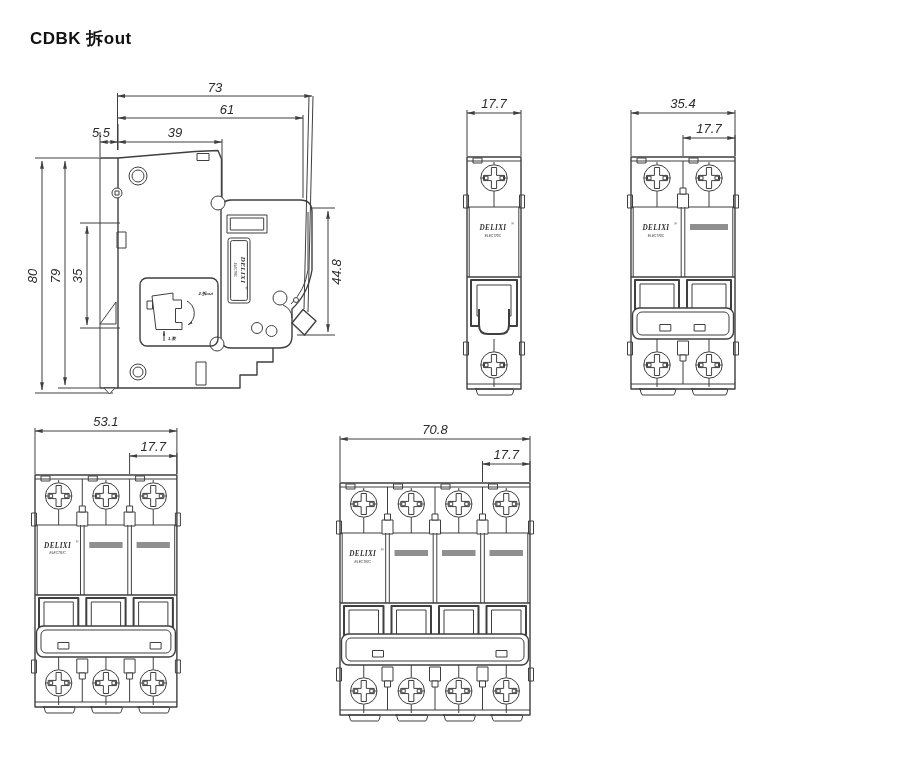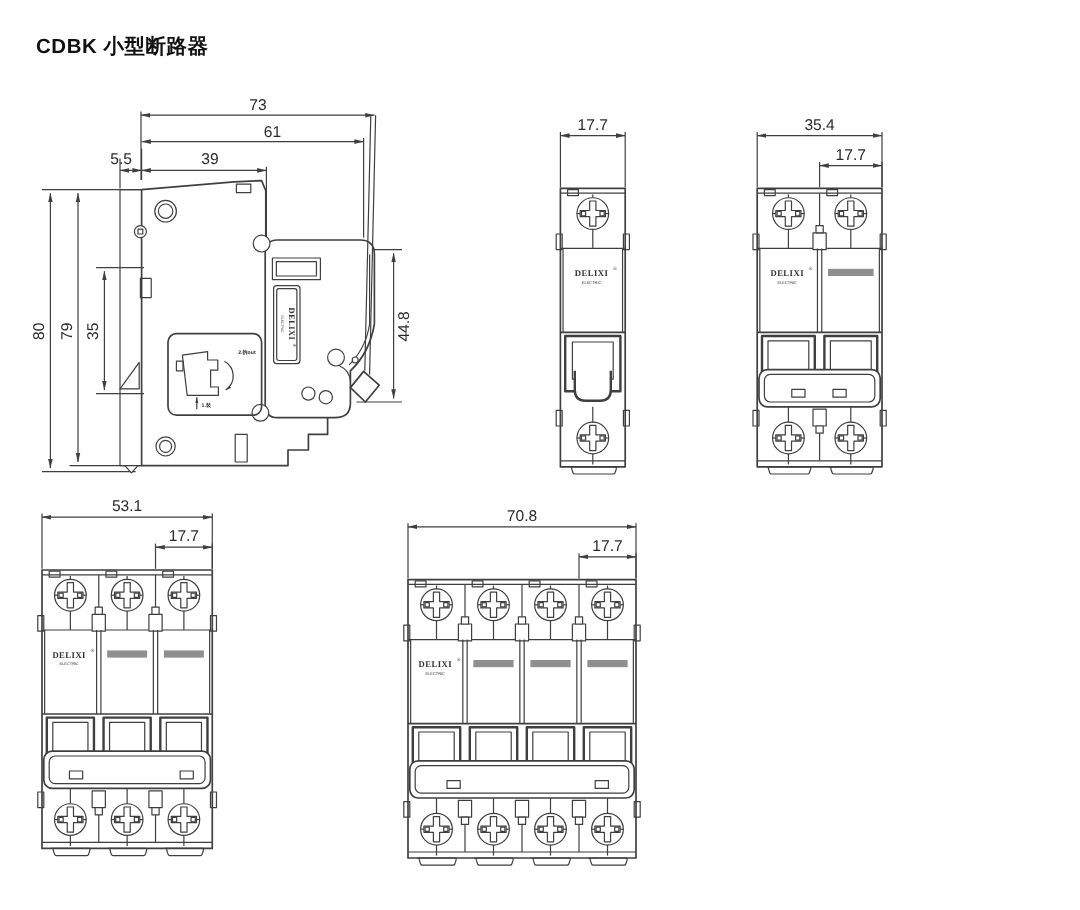--- a/index.html
+++ b/index.html
@@ -1,36 +1,36 @@
 <!DOCTYPE html>
 <html style="--line: #3f3f3f; --txt: #2b2b2b; --gray: #8f8f8f; --bg: #ffffff;"><head>
 <meta charset="utf-8">
 <style>
   html,body{margin:0;padding:0;}
   body{width:900px;height:758px;background:var(--bg,#fff);position:relative;
        font-family:"Liberation Sans",sans-serif;overflow:hidden;}
   .ttl{position:absolute;left:30px;top:27px;font-size:17px;font-weight:bold;
        color:#111;letter-spacing:.5px;}
-  .view{position:absolute;}
+  .view{position:absolute;font-style:italic;}
   svg{display:block;overflow:visible;}
   .thin,.mid,.thick{fill:none;stroke:var(--line,#3f3f3f);stroke-linejoin:round;stroke-linecap:butt;}
   .thin{stroke-width:1;}
   .mid{stroke-width:1.4;}
   .thick{stroke-width:2;}
   .wfill{fill:#fff;}
   .graybar{fill:var(--gray,#8f8f8f);stroke:none;}
   .dimtxt{font-size:13px;fill:var(--txt,#2b2b2b);font-family:"Liberation Sans",sans-serif;}
   .sm{font-size:4.3px;font-weight:bold;fill:var(--txt,#2b2b2b);font-family:"Liberation Sans",sans-serif;}
   .brandbig{font-weight:bold;fill:#333;font-family:"Liberation Serif",serif;letter-spacing:.4px;}
   .brandsmall{fill:#333;font-family:"Liberation Sans",sans-serif;}
 </style>
 </head>
 <body>
 
-<div class="ttl">CDBK 小型断路器</div>
+<div class="ttl">CDBK 拆out</div>
 
 <div class="view" style="left:25px;top:80px;width:322px;height:320px">
 <svg width="322" height="320" viewBox="0 0 322 320">
   <defs>
     <marker id="ahd" viewBox="0 0 10 6" refX="9.6" refY="3" markerWidth="8" markerHeight="4.8" orient="auto-start-reverse">
           <path d="M10,3 L0,0.6 L0,5.4 Z" fill="#3f3f3f"></path>
         </marker>
     <marker id="ahm" viewBox="0 0 10 6" refX="9.6" refY="3" markerWidth="5" markerHeight="3" orient="auto-start-reverse">
           <path d="M10,3 L0,0.6 L0,5.4 Z" fill="#3f3f3f"></path>
         </marker>

